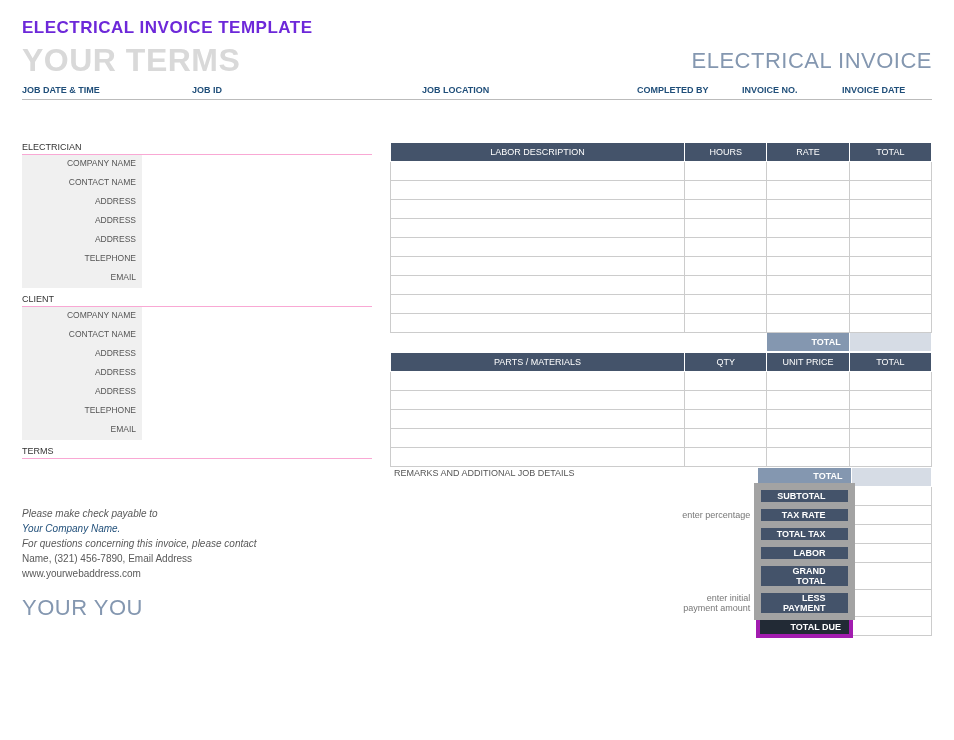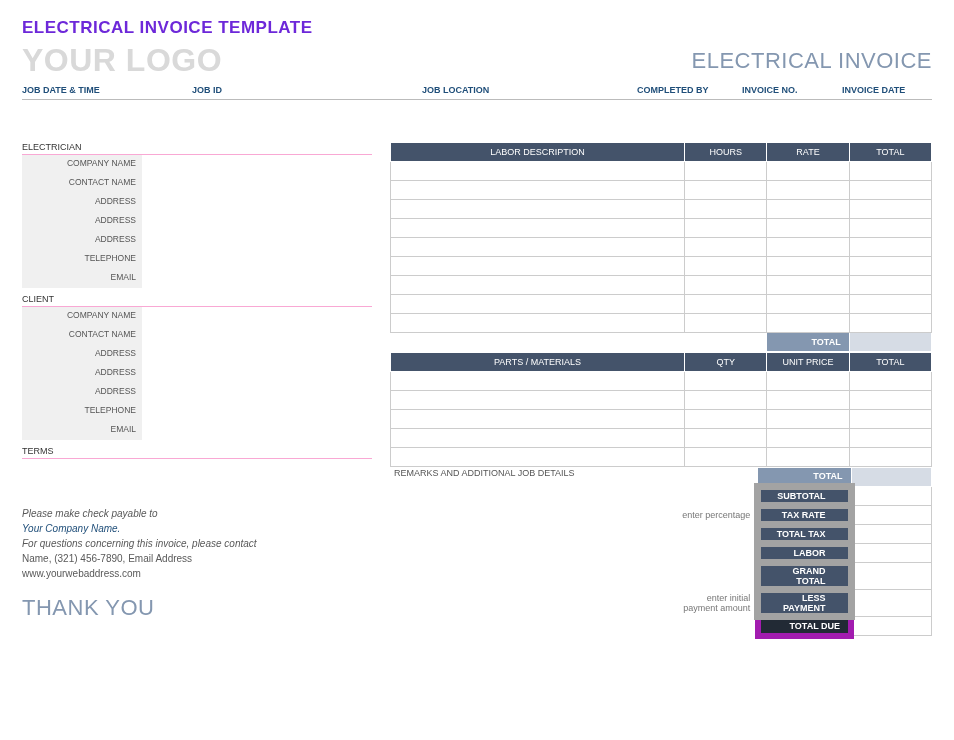--- a/index.html
+++ b/index.html
@@ -22,38 +22,38 @@
   .section-label { font-size: 9px; color: #333; border-bottom: 1px solid #f9a8d4; padding-bottom: 2px; margin-bottom: 0; }
   .field-row { display: flex; height: 19px; }
   .field-label { width: 120px; background: #f0f0f0; text-align: right; padding: 3px 6px 0 0; font-size: 8.5px; color: #555; }
   .field-value { flex: 1; }
   .right-col table { border-collapse: collapse; width: 100%; }
   .right-col th { background: #44536a; color: #fff; font-weight: normal; font-size: 9px; padding: 4px 6px; text-align: center; border: 1px solid #fff; }
   .right-col td { border: 1px solid #ccc; height: 19px; font-size: 9px; padding: 0 4px; }
   td.label-cell { background: #8497b0; color: #fff; font-weight: bold; text-align: right; padding-right: 8px; font-size: 9px; border:1px solid #fff; }
   td.label-cell-dark { background: #44536a; color: #fff; font-weight: bold; text-align: right; padding-right: 22px; font-size: 9px; border:7px solid #a3a3a3; }
   td.label-cell-vlight { background: #d6dce5; color: #333; text-align: right; padding-right: 8px; font-size: 9px; border:1px solid #fff;}
-  td.label-cell-vvdark { background: #222a35; color: #fff; font-weight: bold; text-align: right; padding-right: 8px; font-size: 9px; border:6px solid #a21caf;}
+  td.label-cell-vvdark { background: #222a35; color: #fff; font-weight: bold; text-align: right; padding-right: 8px; font-size: 9px; border:4px solid #a21caf;}
   .remarks-label { font-size: 8.5px; color: #555; padding: 4px 0; }
   .footer { margin-top: 30px; font-size: 10px; color: #595959; font-style: italic; }
   .footer .company { color: #1f4e79; }
   .footer p { margin-bottom: 4px; }
   .thank-you { font-size: 22px; color: #8497b0; font-weight: normal; letter-spacing: 0.5px; margin-top: 16px; font-style: normal; }
   .hint { text-align: right; font-size: 8.5px; color: #777; padding-right: 6px; }
   .noborder { border: none !important; }
   .col-desc { width: 250px; }
   .col-sm { width: 70px; }
 </style>
 </head>
 <body>
 
 <div class="page-title">ELECTRICAL INVOICE TEMPLATE</div>
 
 <div class="logo-row">
-  <div class="logo">YOUR LOGO</div>
+  <div class="logo">YOUR TERMS</div>
   <div class="inv-title">ELECTRICAL INVOICE</div>
 </div>
 
 <div class="job-header">
   <div>JOB DATE &amp; TIME</div>
   <div>JOB ID</div>
   <div>JOB LOCATION</div>
   <div>COMPLETED BY</div>
   <div>INVOICE NO.</div>
   <div>INVOICE DATE</div>
@@ -124,21 +124,21 @@
 
     <div class="section-label" style="margin-top:6px;">TERMS</div>
     <div class="field-value" style="height:19px;"></div>
 
     <div class="footer">
       <p>Please make check payable to</p>
       <p class="company">Your Company Name.</p>
       <p>For questions concerning this invoice, please contact</p>
       <p style="font-style:normal;">Name, (321) 456-7890, Email Address</p>
       <p style="font-style:normal;">www.yourwebaddress.com</p>
-      <div class="thank-you">THANK YOU</div>
+      <div class="thank-you">YOUR YOU</div>
     </div>
   </div>
 
   <div class="right-col">
     <table>
       <tbody>
           <tr>
         <th class="col-desc">LABOR DESCRIPTION</th>
         <th class="col-sm">HOURS</th>
         <th class="col-sm">RATE</th>

